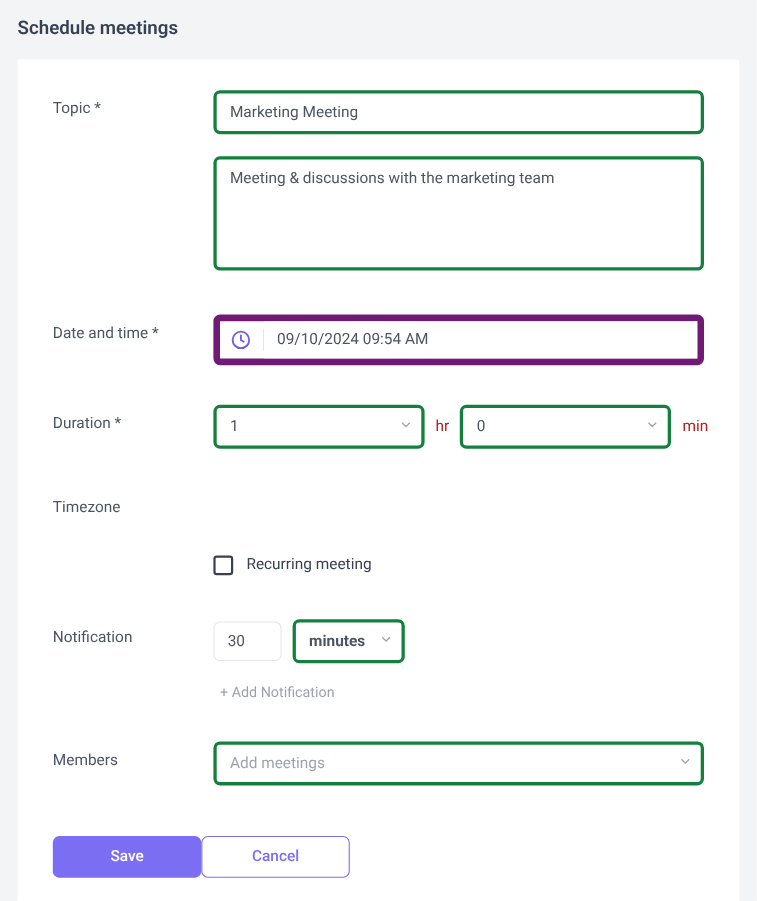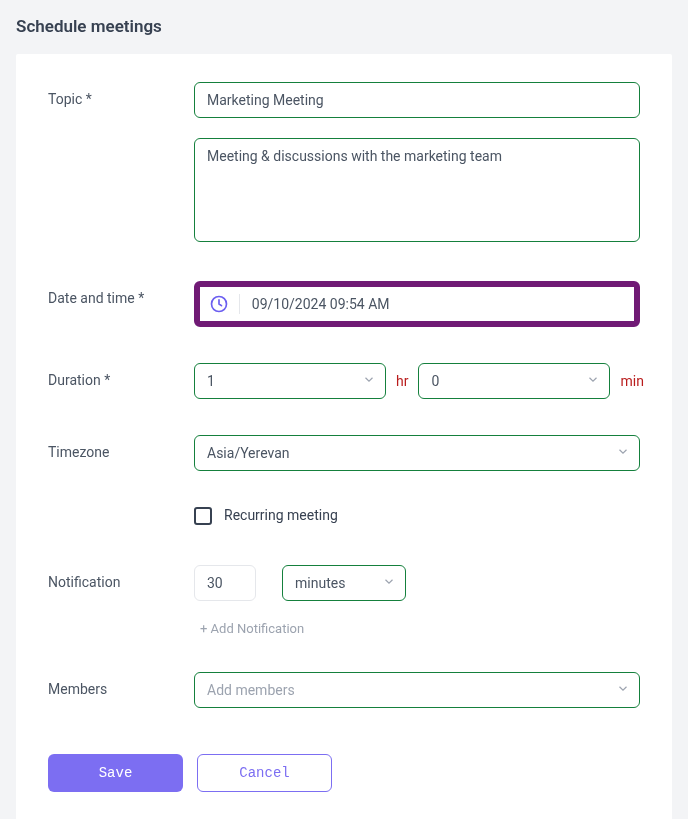--- a/index.html
+++ b/index.html
@@ -36,21 +36,21 @@
     flex-shrink: 0;
     padding-top: 9px;
     color: #4b5563;
     font-size: 14px;
   }
   .field-col {
     flex: 1;
   }
   .text-input, .textarea, .select, .datetime-input {
     width: 100%;
-    border: 1px solid #15803d;
+    border: 3px solid #15803d;
     border-radius: 6px;
     padding: 9px 12px;
     font-size: 14px;
     color: #4b5563;
     background: #fff;
     font-family: inherit;
   }
   .textarea {
     height: 104px;
     resize: none;
@@ -108,47 +108,45 @@
     height: 18px;
     border: 2px solid #374151;
     border-radius: 3px;
     background: #fff;
     cursor: pointer;
   }
   .checkbox-label { color: #374151; font-size: 14px; }
   .notif-row {
     display: flex;
     align-items: center;
-    gap: 26px;
+    gap: 10px;
   }
   .notif-row .num-input { width: 62px; }
-  .notif-row .select-wrap { width: 124px; }
+  .notif-row .select-wrap { width: 102px; font-weight: bold; }
   .num-input {
     border: 1px solid #e5e7eb;
     border-radius: 6px;
     padding: 9px 12px;
     font-size: 14px;
     color: #4b5563;
     text-align: left;
     font-family: inherit;
   }
   .add-notif {
     color: #9ca3af;
     font-size: 13px;
     margin-top: 20px;
     cursor: pointer;
     display: inline-block;
     padding-left: 6px;
   }
   .members-select { color: #9ca3af; }
   .button-row {
     display: flex;
-    gap: 14px;
     margin-top: 46px;
-    font-family: Liberation Mono, monospace;
   }
   .btn {
     padding: 10px 0;
     width: 135px;
     border-radius: 6px;
     font-size: 14px;
     font-weight: 500;
     cursor: pointer;
     text-align: center;
     font-family: inherit;
@@ -222,30 +220,20 @@
               </svg>
           </span>
         </div>
         <span class="unit">min</span>
       </div>
     </div>
   </div>
 
   <div class="row wide-gap">
     <div class="label-col">Timezone</div>
-    <div class="field-col">
-      <div class="select-wrap">
-        <div class="select">Asia/Yerevan</div>
-        <span class="chev">
-          <svg width="14" height="14" viewBox="0 0 24 24" fill="none" stroke="currentColor" stroke-width="2">
-              <polyline points="6 9 12 15 18 9"></polyline>
-            </svg>
-        </span>
-      </div>
-    </div>
   </div>
 
   <div class="row spacer-row">
     <div class="label-col"></div>
     <div class="field-col">
       <div class="checkbox-row">
         <div class="checkbox"></div>
         <span class="checkbox-label">Recurring meeting</span>
       </div>
     </div>
@@ -266,21 +254,21 @@
         </div>
       </div>
       <span class="add-notif">+ Add Notification</span>
     </div>
   </div>
 
   <div class="row">
     <div class="label-col">Members</div>
     <div class="field-col">
       <div class="select-wrap">
-        <div class="select members-select">Add members</div>
+        <div class="select members-select">Add meetings</div>
         <span class="chev">
           <svg width="14" height="14" viewBox="0 0 24 24" fill="none" stroke="currentColor" stroke-width="2">
               <polyline points="6 9 12 15 18 9"></polyline>
             </svg>
         </span>
       </div>
     </div>
   </div>
 
   <div class="button-row">

